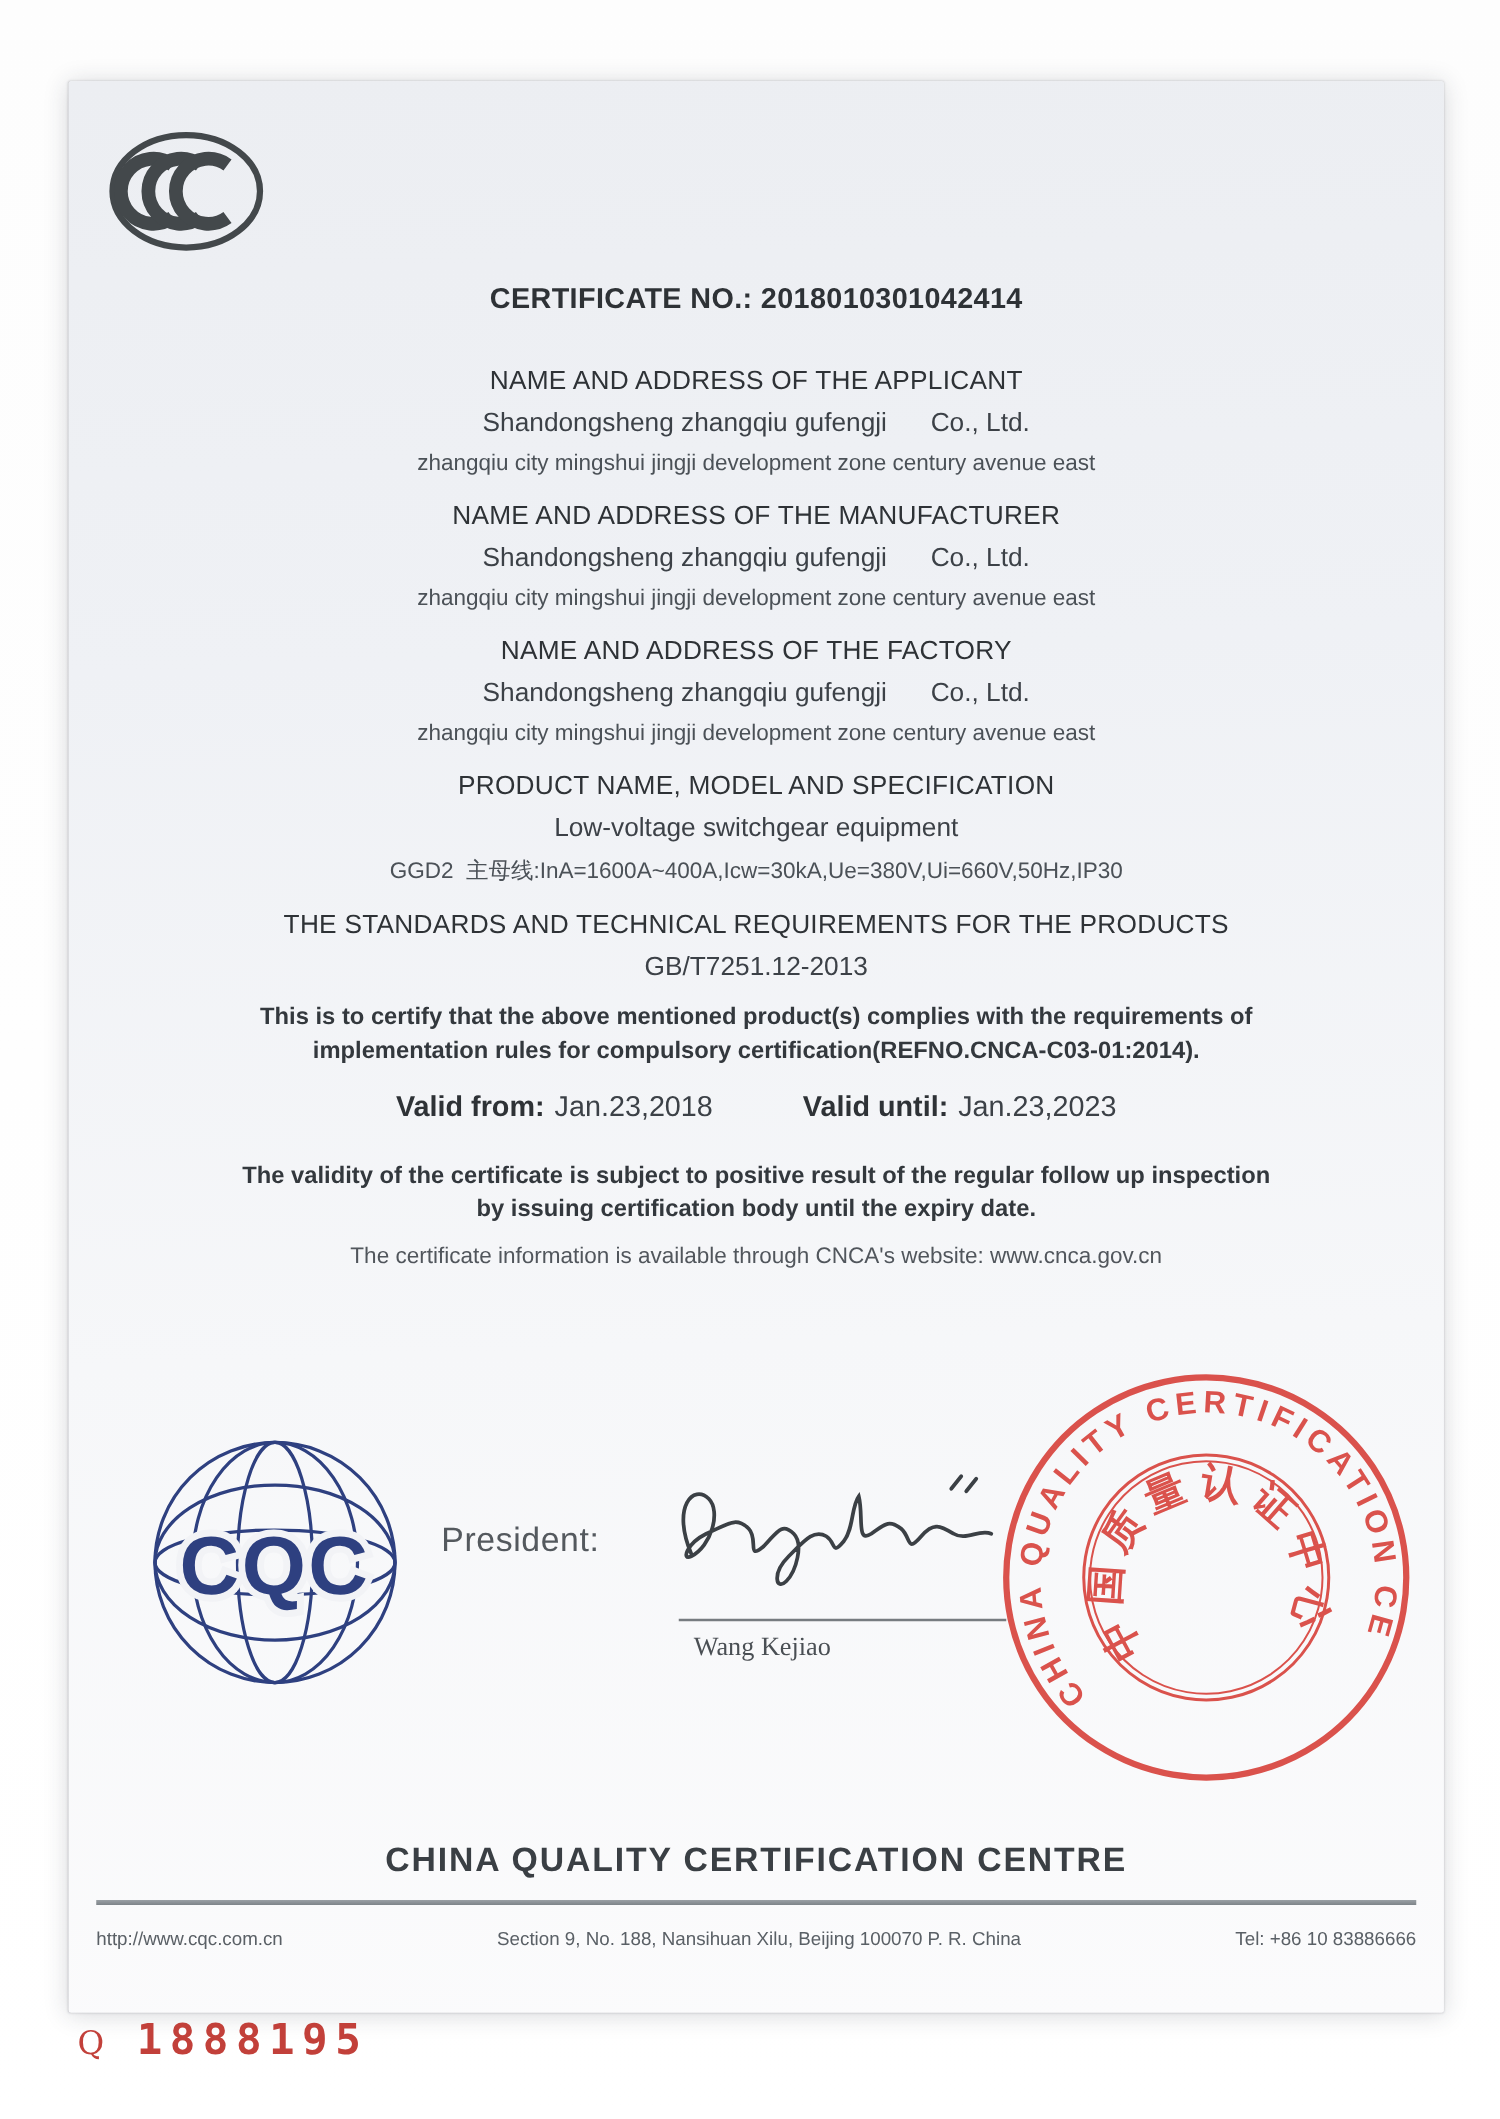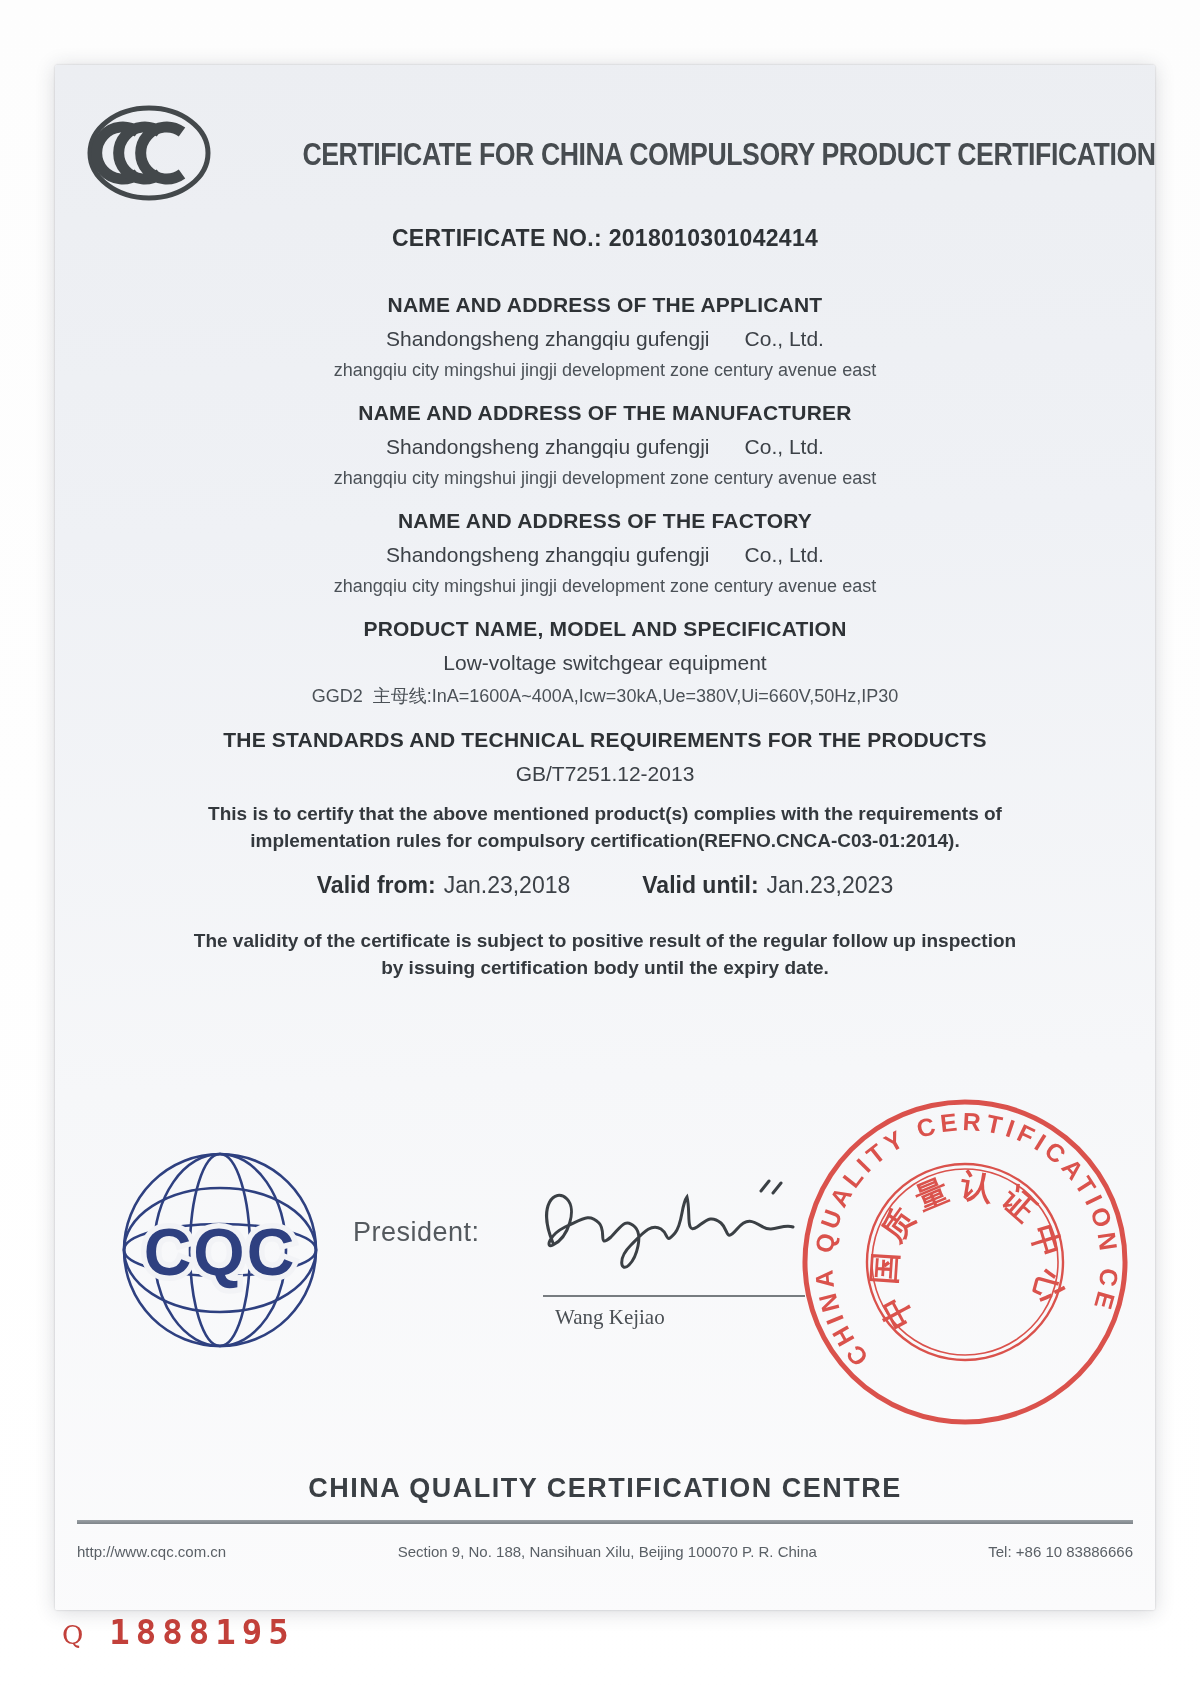--- a/index.html
+++ b/index.html
@@ -27,21 +27,21 @@
     font-size:31px; font-weight:bold; color:#474c50; white-space:nowrap;
   }
   .title .squeeze { display:inline-block; transform:scaleX(.86); transform-origin:center; letter-spacing:-.5px; }
   .cert-no {
     position:absolute; top:160px; left:0; right:0; text-align:center;
     font-size:23px; font-weight:bold; color:#2e3236; letter-spacing:.3px;
   }
 
   
   .content { position:absolute; top:208px; left:40px; right:40px; text-align:center; }
-  .sec-heading { font-size:21px; font-weight:bold; color:#2e3236; margin:20px 0 10px; letter-spacing:.2px; }
+  .sec-heading { font-size:21px; font-weight:normal; color:#2e3236; margin:20px 0 10px; letter-spacing:.2px; }
   .line-main { font-size:21px; color:#3c4147; margin-bottom:9px; white-space:pre-wrap; }
   .line-sub  { font-size:18px; color:#4b5157; margin-bottom:6px; white-space:pre-wrap; }
   .certify { font-size:19px; font-weight:bold; color:#33383d; line-height:27px; max-width:880px; margin:14px auto 0; }
   .valid-row { display:flex; justify-content:center; gap:72px; margin-top:18px; font-size:23px; color:#2e3236; }
   .valid-row .lbl { font-weight:bold; }
   .valid-row .val { font-weight:normal; color:#3c4147; margin-left:8px; }
   .validity-note { font-size:19px; font-weight:bold; color:#33383d; line-height:27px; max-width:830px; margin:28px auto 0; }
   .cnca-note { font-size:18px; color:#51565c; margin-top:13px; }
 
   
@@ -76,23 +76,20 @@
 <div class="page">
   <div class="paper">
 
     <svg class="ccc-logo" viewBox="0 0 132 100">
       <ellipse cx="66" cy="50" rx="59" ry="45" fill="none" stroke="#43484b" stroke-width="5"></ellipse>
       <path d="M 55,29 A 26,26 0 1 0 55,71" fill="none" stroke="#43484b" stroke-width="11"></path>
       <path d="M 77,29 A 26,26 0 1 0 77,71" fill="none" stroke="#43484b" stroke-width="11"></path>
       <path d="M 99,29 A 26,26 0 1 0 99,71" fill="none" stroke="#43484b" stroke-width="11"></path>
     </svg>
 
-    <div class="title">
-      <span class="squeeze">CERTIFICATE FOR CHINA COMPULSORY PRODUCT CERTIFICATION</span>
-    </div>
 
     <div class="cert-no">CERTIFICATE NO.: 2018010301042414</div>
 
     <div class="content">
 
       <div>
         <div class="sec-heading">NAME AND ADDRESS OF THE APPLICANT</div>
         <div class="line-main">Shandongsheng zhangqiu gufengji      Co., Ltd.</div>
         <div class="line-sub">zhangqiu city mingshui jingji development zone century avenue east</div>
       </div>
@@ -125,20 +122,21 @@
       <div class="valid-row">
         <span>
           <span class="lbl">Valid from:</span><span class="val">Jan.23,2018</span>
         </span>
         <span>
           <span class="lbl">Valid until:</span><span class="val">Jan.23,2023</span>
         </span>
       </div>
 
       <p class="validity-note">The validity of the certificate is subject to positive result of the regular follow up inspection by issuing certification body until the expiry date.</p>
+      <p class="cnca-note">The certificate information is available through CNCA's website: www.cnca.gov.cn</p>
     </div>
 
     <svg class="cqc-logo" viewBox="0 0 206 206">
       <g fill="none" stroke="#2e4080" stroke-width="2.6">
         <circle cx="103" cy="103" r="96"></circle>
         <ellipse cx="103" cy="103" rx="66" ry="96"></ellipse>
         <ellipse cx="103" cy="103" rx="30" ry="96"></ellipse>
         <ellipse cx="103" cy="103" rx="96" ry="62"></ellipse>
         <ellipse cx="103" cy="103" rx="96" ry="26"></ellipse>
       </g>

